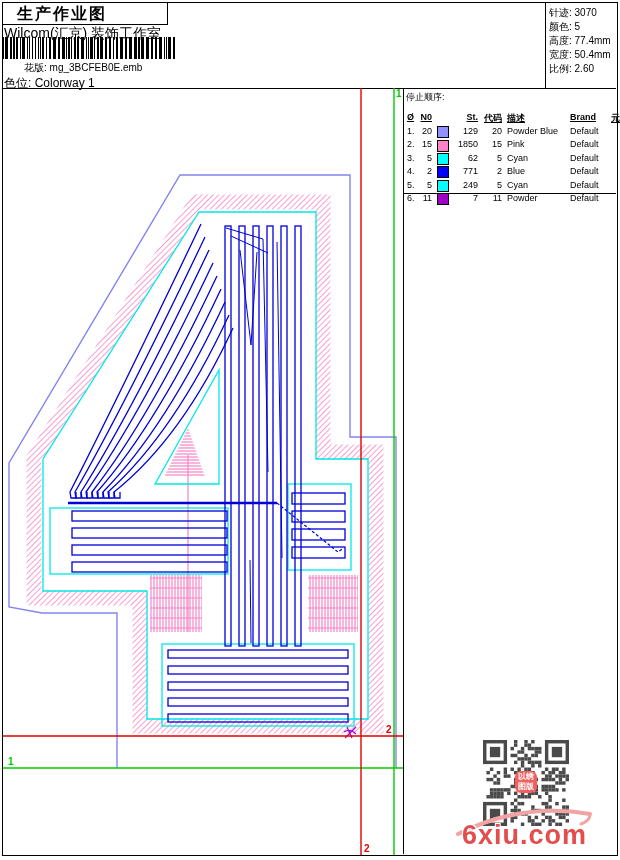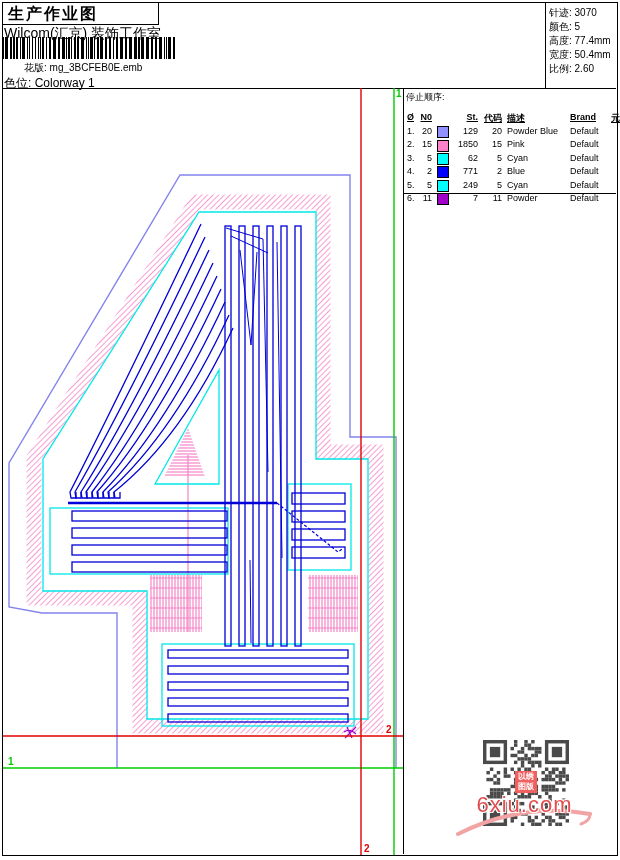--- a/index.html
+++ b/index.html
@@ -1,45 +1,45 @@
 <!DOCTYPE html>
 <html style="--c-pink: #F584C6;"><head>
 <meta charset="utf-8">
 <style>
   html,body{margin:0;padding:0;background:#fff;}
   .page{position:relative;width:620px;height:860px;background:#fff;overflow:hidden;
         font-family:"Liberation Sans",sans-serif;color:#000;}
   .abs{position:absolute;}
   .frame{left:2px;top:2px;width:614px;height:852px;border:1px solid #000;}
   .titlebox{left:2px;top:2px;width:150px;height:21px;border:1px solid #000;
-            font-size:16px;font-weight:bold;letter-spacing:2px;line-height:21px;padding-left:5px;}
+            font-size:16px;font-weight:bold;letter-spacing:2px;line-height:21px;padding-left:14px;}
   .company{left:4px;top:25px;font-size:14px;}
   .barcode{left:3px;top:37px;}
   .fileline{left:4px;top:61px;font-size:10px;padding-left:20px;}
   .colorline{left:4px;top:75px;font-size:12px;}
   .vline545{left:545px;top:2px;width:0;height:86px;border-left:1px solid #000;}
   .hline88{left:2px;top:88px;width:614px;height:0;border-top:1px solid #000;}
   .vline403{left:403px;top:88px;width:0;height:766px;border-left:1px solid #000;}
   .hline193{left:403px;top:193px;width:213px;height:0;border-top:1px solid #000;}
   .infobox{left:549px;top:6px;font-size:10px;line-height:14px;white-space:nowrap;}
   .seqpanel{left:404px;top:88px;width:212px;font-size:9px;}
   .seqtitle{margin:3px 0 8px 2px;}
   .seqhead{display:grid;grid-template-columns:13px 17px 16px 30px 24px 63px 41px 26px;
            font-weight:bold;margin-top:2px;}
   .seqhead span{text-decoration:underline;}
   .seqrow{display:grid;grid-template-columns:13px 17px 16px 30px 24px 63px 41px 26px;
           height:13.4px;line-height:13.4px;align-items:center;}
   .c-r{text-align:right;padding-right:2px;}
   .c-l{text-align:left;padding-left:3px;}
   .swatch{width:10px;height:10px;border:1px solid #000;margin-left:3px;margin-top:1px;}
   .qrwrap{left:479px;top:736px;width:94px;height:94px;}
-  .stamp{left:515px;top:771px;width:22px;height:22px;background:#f15f5f;border-radius:0;
+  .stamp{left:515px;top:771px;width:22px;height:22px;background:#f15f5f;border-radius:6px;
          color:#fff;font-size:8px;line-height:10px;font-weight:bold;text-align:center;
          padding-top:1px;box-sizing:border-box;}
-  .wmtext{left:452px;top:792px;width:145px;text-align:center;font-size:22px;font-weight:normal;
+  .wmtext{left:452px;top:820px;width:145px;text-align:center;font-size:27px;font-weight:bold;
           color:#e34d4d;letter-spacing:1px;
           text-shadow:-1px -1px 0 #fff,1px -1px 0 #fff,-1px 1px 0 #fff,1px 1px 0 #fff;}
   .swoosh{left:450px;top:798px;}
   svg{display:block;}
   .ln{fill:none;}
 </style>
 </head>
 <body>
 
 <div class="page">

